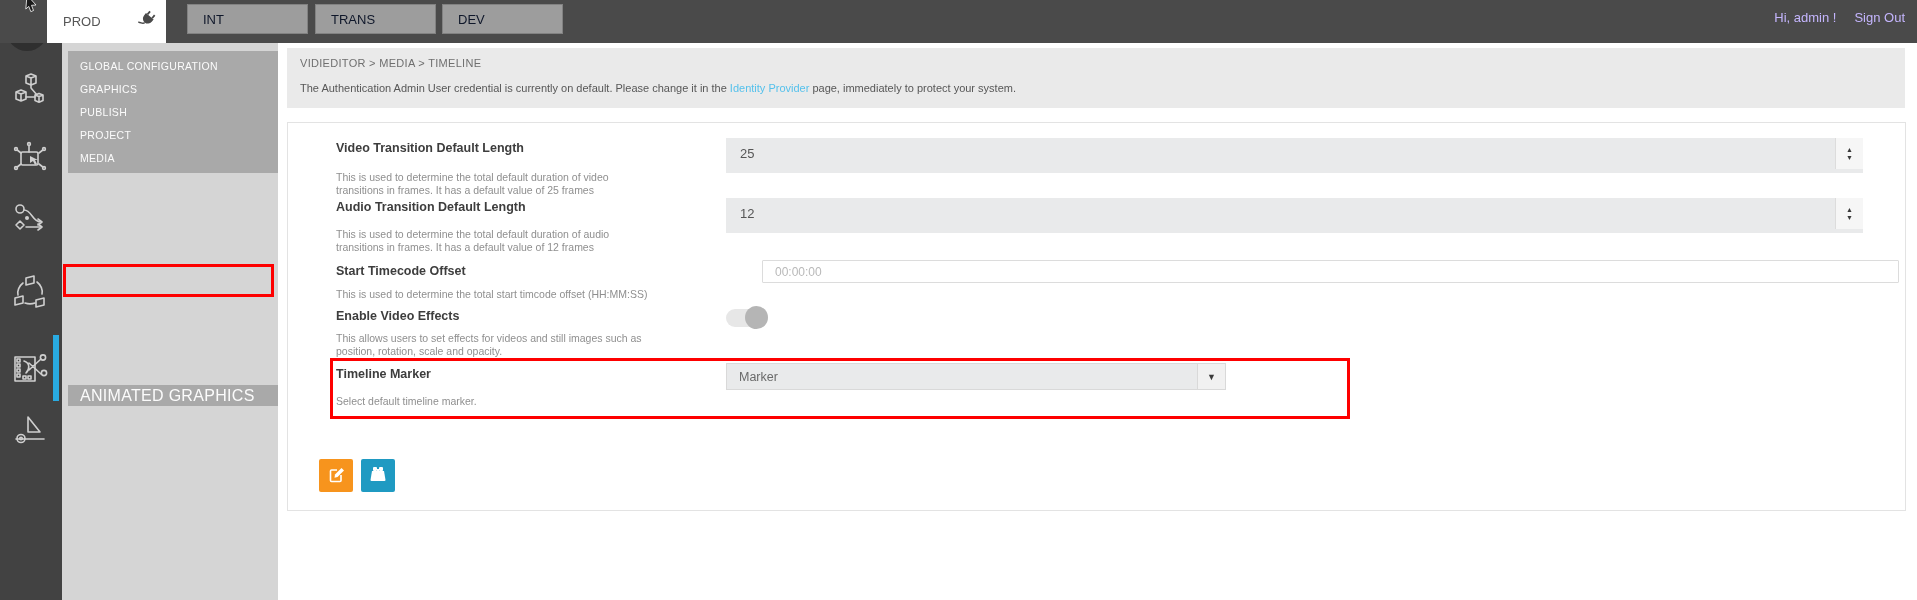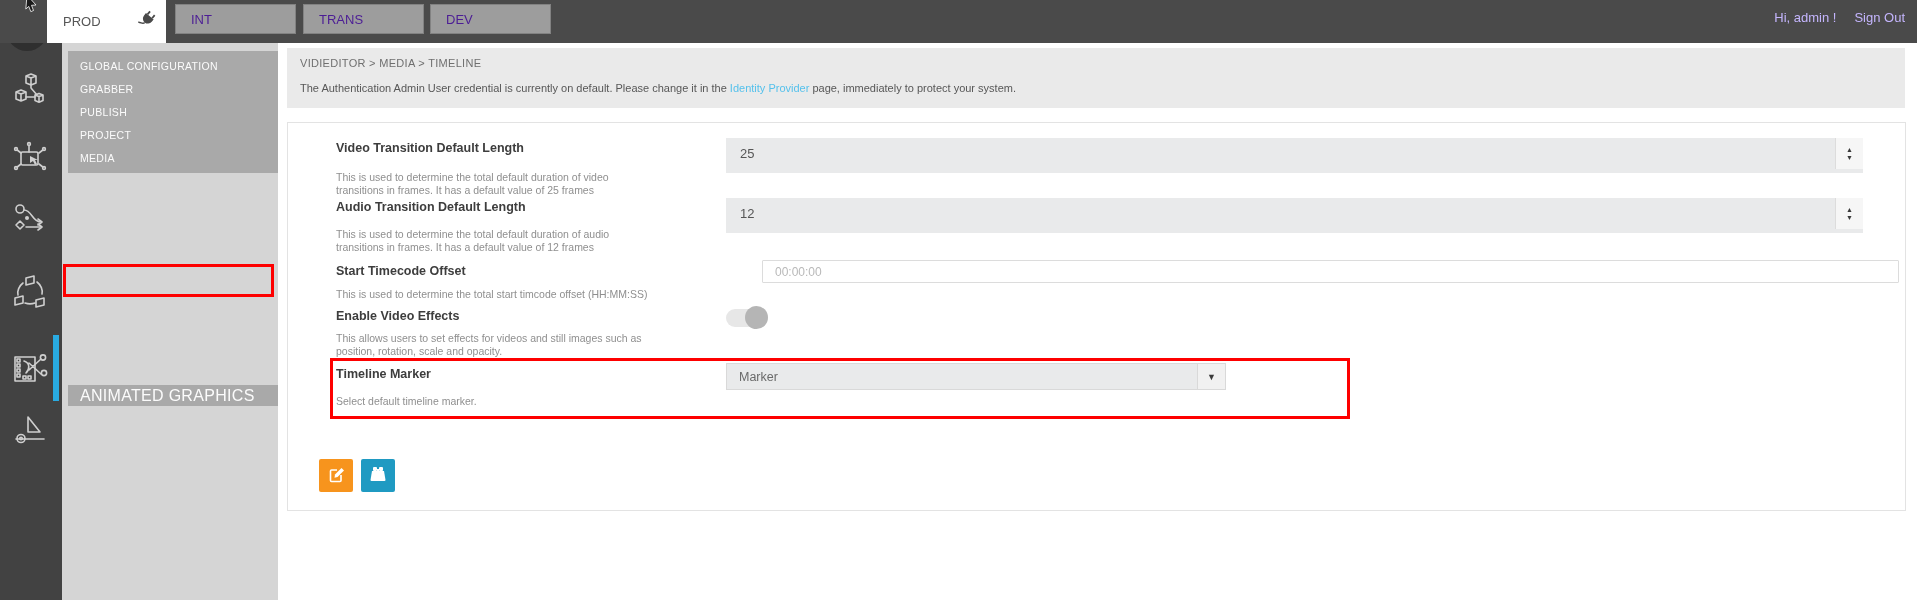--- a/index.html
+++ b/index.html
@@ -7,21 +7,21 @@
   .page { position:relative; width:1917px; height:600px; background:#ffffff;
           font-family:"Liberation Sans", sans-serif; overflow:hidden; }
 
   
   .topbar { position:absolute; left:0; top:0; width:1917px; height:43px; background:#4a4a4a; z-index:3; }
   .tab { position:absolute; font-size:13px; }
   .tab-active { left:47px; top:0; width:119px; height:43px; background:#ffffff; color:#565656;
                 display:flex; align-items:center; padding-left:16px; z-index:4; }
   .tab-active .plug { position:absolute; right:10px; top:11px; }
   .tab-idle { top:4px; width:121px; height:30px; background:#9d9d9d; border:1px solid #828282;
-              color:#4c1d95; display:flex; align-items:center; padding-left:15px; }
+              color:#0f172a; display:flex; align-items:center; padding-left:15px;margin-left:12px; }
   .tab-int { left:175px; } .tab-trans { left:303px; } .tab-dev { left:430px; }
   .topbar-right { position:absolute; right:12px; top:0; height:34px; display:flex; align-items:center;
                   gap:18px; color:#c4b5fd; font-size:13px; z-index:5; }
 
   
   .sidebar { position:absolute; left:0; top:0; width:62px; height:600px; background:#424242; z-index:2; }
   .avatar { position:absolute; left:6px; top:9px; width:42px; height:42px; border-radius:50%;
             background:#2f2f2f; color:#29b6e8; font-size:16px; display:flex; align-items:center; justify-content:center; }
   .side-ic { position:absolute; left:11px; width:38px; height:38px; display:flex; align-items:center; justify-content:center; }
   .side-ic svg { stroke:#cfcfcf; fill:none; stroke-width:1.6; stroke-linecap:round; stroke-linejoin:round; }
@@ -193,21 +193,21 @@
 
   <div class="cursor">
     <svg width="16" height="18" viewBox="0 0 16 18">
       <path d="M3 0 L12 10 L7.5 10.3 L9.5 15.5 L6.8 16.6 L4.8 11.4 L1.8 14 Z" fill="#1a1a1a" stroke="#ffffff" stroke-width="0.8"></path>
     </svg>
   </div>
 
   <div class="menu-col">
     <div class="menu-block-top">
       <div class="menu-top-item">GLOBAL CONFIGURATION</div>
-      <div class="menu-top-item">GRABBER</div>
+      <div class="menu-top-item">GRAPHICS</div>
       <div class="menu-top-item">PUBLISH</div>
       <div class="menu-top-item">PROJECT</div>
       <div class="menu-top-item">MEDIA</div>
     </div>
     <div class="menu-block-bottom">ANIMATED GRAPHICS</div>
   </div>
 
   <div class="band">
     <div class="breadcrumb">VIDIEDITOR &gt; MEDIA &gt; TIMELINE</div>
     <div class="notice"><span>The Authentication Admin User credential is currently on default. Please change it in the </span><a>Identity Provider</a><span> page, immediately to protect your system.</span></div>

